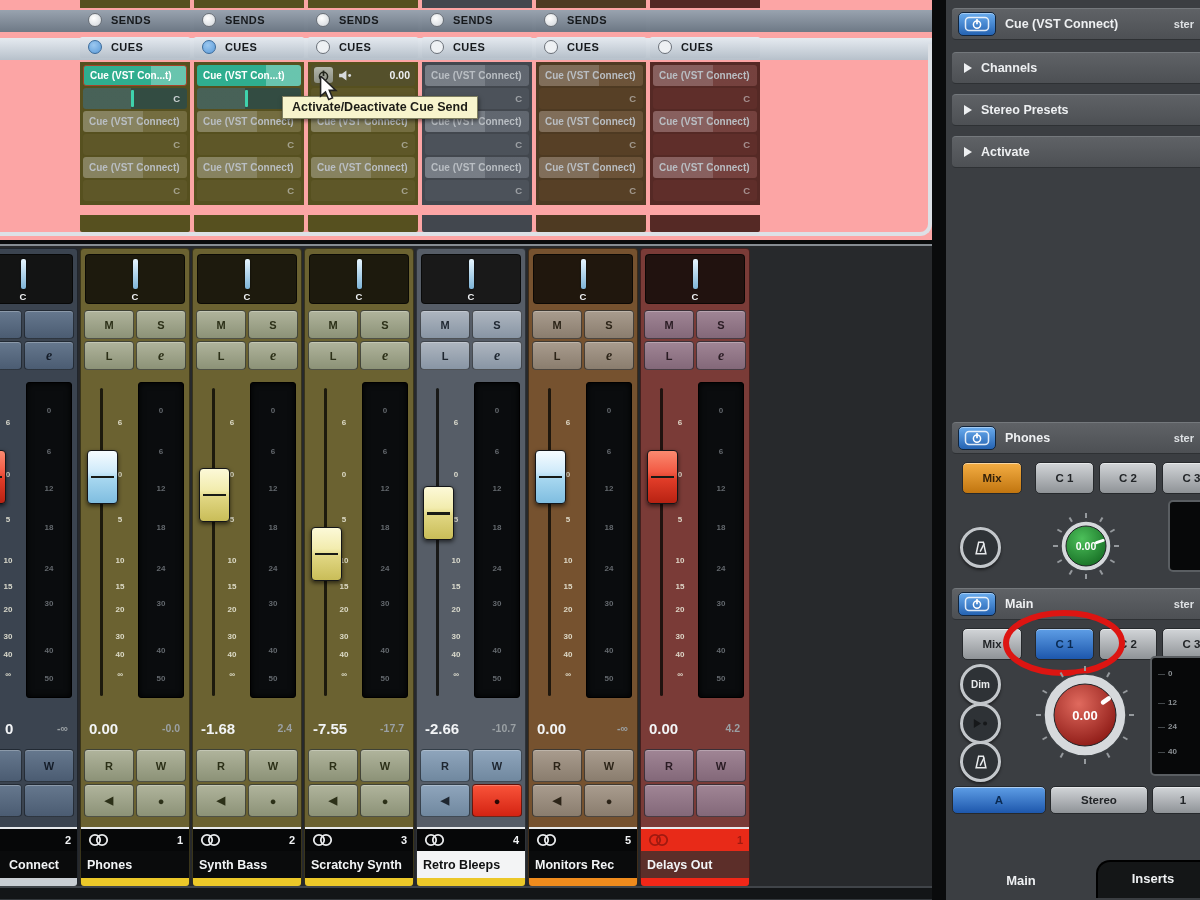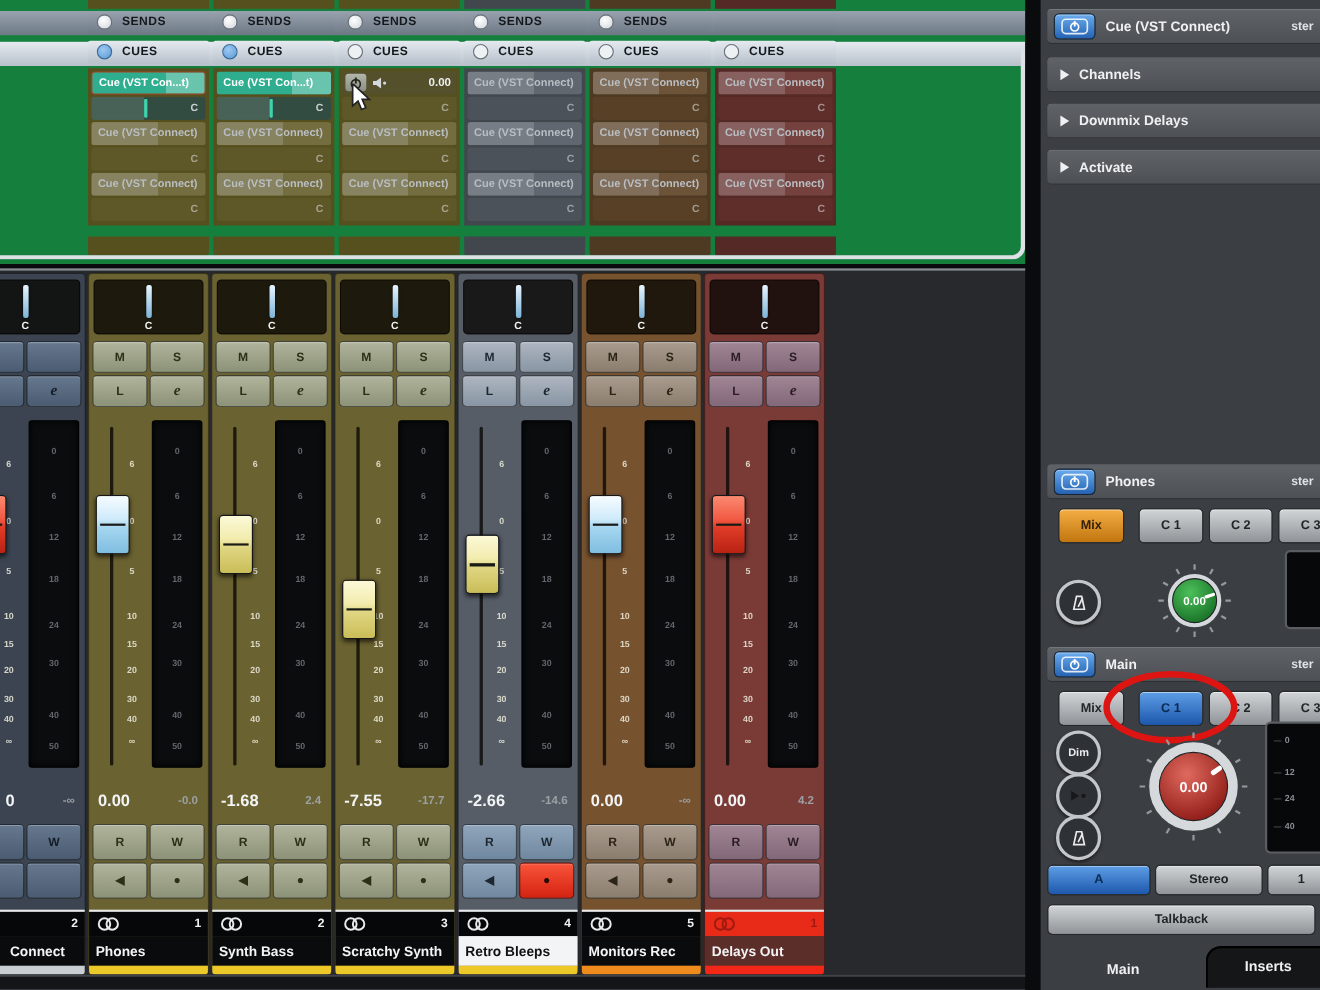--- a/index.html
+++ b/index.html
@@ -1,19 +1,19 @@
 <!DOCTYPE html>
 <html><head>
 <meta charset="utf-8">
 <style>
   html,body{margin:0;padding:0;}
   body{width:1200px;height:900px;background:#0a0b0c;position:relative;overflow:hidden;
        font-family:"Liberation Sans",sans-serif;-webkit-font-smoothing:antialiased;}
   
-  #cue-panel{position:absolute;left:0;top:0;width:932px;height:240px;background:#15803d;overflow:hidden;}
+  #cue-panel{position:absolute;left:0;top:0;width:932px;height:240px;background:#fca5a5;overflow:hidden;}
   .sends-track{position:absolute;left:0;top:10px;width:932px;height:22px;
      background:linear-gradient(#99a3af,#6e7986);}
   .cues-track{position:absolute;left:0;top:38px;width:932px;height:22px;
      background:linear-gradient(#e5eaf0,#b7c1cb);}
   .cue-frame{position:absolute;left:-20px;top:44px;width:948px;height:188px;
      border-right:4px solid #dde1e6;border-bottom:4px solid #dde1e6;
      border-radius:0 0 12px 0;pointer-events:none;}
   #cue-columns{position:absolute;left:80px;top:0;display:flex;}
   .cue-col{width:110px;margin-right:4px;height:232px;display:flex;flex-direction:column;}
   .cue-tint-top{height:8px;margin-bottom:2px;}
@@ -299,20 +299,21 @@
           </div>
           <div class="cue-slot inactive" style="background-color: rgb(110, 54, 50);">Cue (VST Connect)</div>
           <div class="cue-bar" style="background-color: rgb(95, 46, 42);">
             <div class="cue-c">C</div>
           </div>
         </div>
         <div class="cue-tint-bottom" style="background: rgb(85, 41, 37);"></div>
       </div>
     </div>
   <div class="cue-frame"></div>
+  <div id="cue-tooltip">Activate/Deactivate Cue Send</div>
   <div id="cursor">
     <svg width="22" height="26" viewBox="0 0 13 17">
         <polygon points="1,0 1,13.2 4.2,10.4 6.3,15.4 8.8,14.3 6.7,9.4 11,9.4" fill="#ffffff" stroke="#222" stroke-width="1"></polygon>
       </svg>
   </div>
 </div>
 
 <div id="mixer">
   <div id="mixer-strips">
       <div class="strip" style="background: rgb(59, 68, 80); margin-left: -34px;">
@@ -581,21 +582,21 @@
               <div class="mtick" style="top: 46%;">18</div>
               <div class="mtick" style="top: 59%;">24</div>
               <div class="mtick" style="top: 70%;">30</div>
               <div class="mtick" style="top: 85%;">40</div>
               <div class="mtick" style="top: 94%;">50</div>
             </div>
           </div>
         </div>
         <div class="vrow">
           <div class="vmain">-2.66</div>
-          <div class="vpeak">-14.6</div>
+          <div class="vpeak">-10.7</div>
         </div>
         <div class="bgrid rw">
           <div class="sbtn rwb" style="background: linear-gradient(rgb(143, 165, 188), rgb(112, 136, 159)); color: rgb(30, 38, 48);">R</div>
           <div class="sbtn rwb" style="background: linear-gradient(rgb(143, 165, 188), rgb(112, 136, 159)); color: rgb(30, 38, 48);">W</div>
           <div class="sbtn rwb" style="background: linear-gradient(rgb(143, 165, 188), rgb(112, 136, 159)); color: rgb(30, 38, 48);">◀</div>
           <div class="sbtn rwb" style="background: linear-gradient(rgb(249, 84, 58), rgb(212, 35, 18)); color: rgb(42, 8, 4);">●</div>
         </div>
         <div class="wline"></div>
         <div class="strow">
           <div class="stico">
@@ -742,21 +743,21 @@
     </span>
     <span class="cr-title">Cue (VST Connect)</span>
     <span class="cr-meta">ster</span>
   </div>
   <div class="cr-bar" style="top:52px">
     <span class="tri"></span>
     <span class="cr-title" style="margin-left:0">Channels</span>
   </div>
   <div class="cr-bar" style="top:94px">
     <span class="tri"></span>
-    <span class="cr-title" style="margin-left:0">Downmix Delays</span>
+    <span class="cr-title" style="margin-left:0">Stereo Presets</span>
   </div>
   <div class="cr-bar" style="top:136px">
     <span class="tri"></span>
     <span class="cr-title" style="margin-left:0">Activate</span>
   </div>
 
   <div class="cr-bar" style="top:422px">
     <span class="pwr">
       <svg viewBox="0 0 26 16" width="26" height="16">
           <rect x="1.5" y="1.5" width="23" height="13" rx="3.5" fill="none" stroke="rgba(255,255,255,0.85)" stroke-width="1.5"></rect>
@@ -862,17 +863,16 @@
   <div class="meterbox" style="left:204px;top:656px;width:52px;height:116px">
       <div class="mm-tick" style="top: 13%;">0</div>
       <div class="mm-tick" style="top: 38%;">12</div>
       <div class="mm-tick" style="top: 59%;">24</div>
       <div class="mm-tick" style="top: 80%;">40</div>
     </div>
 
   <div class="cr-btn blue" style="left:6px;top:786px;width:92px;height:26px">A</div>
   <div class="cr-btn" style="left:104px;top:786px;width:96px;height:26px">Stereo</div>
   <div class="cr-btn" style="left:206px;top:786px;width:60px;height:26px">1</div>
-  <div class="cr-btn" style="left:6px;top:822px;width:242px;height:26px">Talkback</div>
 
   <div id="cr-tabs-main">Main</div>
   <div id="cr-tabs-inserts">Inserts</div>
 </div>
 
 </body></html>

